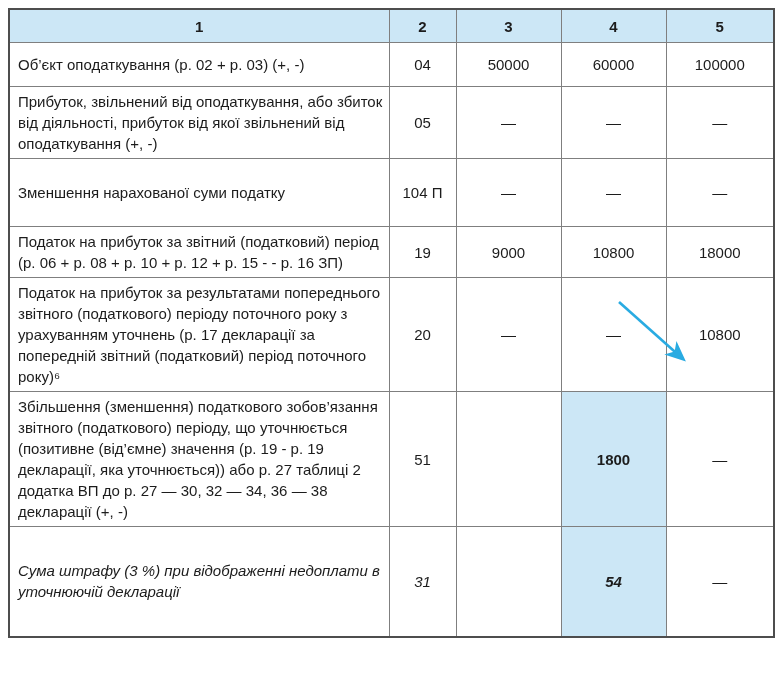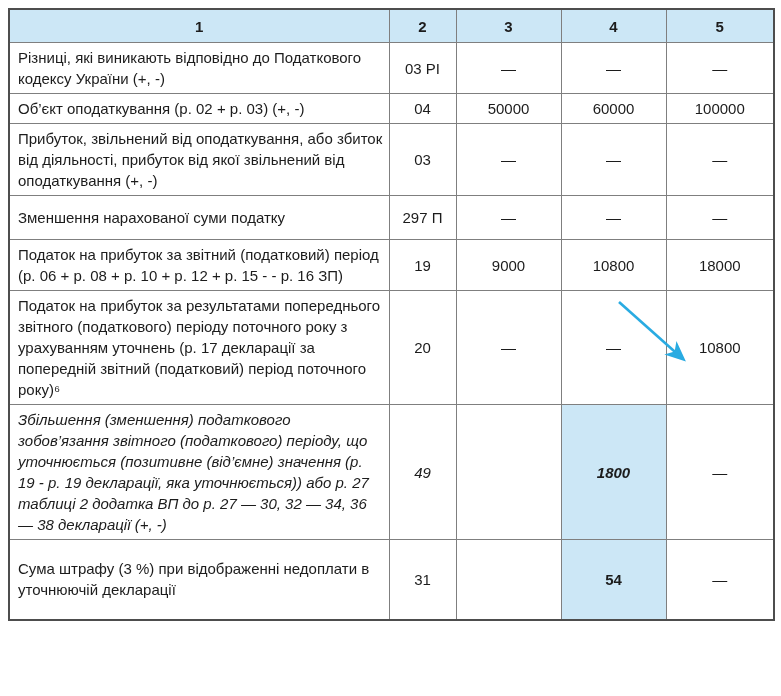--- a/index.html
+++ b/index.html
@@ -92,64 +92,57 @@
       <tr>
         <th>1</th>
         <th>2</th>
         <th>3</th>
         <th>4</th>
         <th>5</th>
       </tr>
     </thead>
     <tbody>
         <tr>
-          <td class="label">Різниці, які виникають відповідно до Податкового кодексу України (+, -)</td>
-          <td class="code">03 РІ</td>
-          <td class="val">—</td>
-          <td class="val">—</td>
-          <td class="val">—</td>
-        </tr>
-        <tr>
           <td class="label">Об’єкт оподаткування (р. 02 + р. 03) (+, -)</td>
           <td class="code">04</td>
           <td class="val">50000</td>
           <td class="val">60000</td>
           <td class="val">100000</td>
         </tr>
         <tr>
           <td class="label">Прибуток, звільнений від оподаткування, або збиток від діяльності, прибуток від якої звільнений від оподаткування (+, -)</td>
-          <td class="code">03</td>
+          <td class="code">05</td>
           <td class="val">—</td>
           <td class="val">—</td>
           <td class="val">—</td>
         </tr>
         <tr>
           <td class="label">Зменшення нарахованої суми податку</td>
-          <td class="code">297 П</td>
+          <td class="code">104 П</td>
           <td class="val">—</td>
           <td class="val">—</td>
           <td class="val">—</td>
         </tr>
         <tr>
           <td class="label">Податок на прибуток за звітний (податковий) період (р. 06 + р. 08 + р. 10 + р. 12 + р. 15 - - р. 16 ЗП)</td>
           <td class="code">19</td>
           <td class="val">9000</td>
           <td class="val">10800</td>
           <td class="val">18000</td>
         </tr>
         <tr>
           <td class="label">Податок на прибуток за результатами попереднього звітного (податкового) періоду поточного року з урахуванням уточнень (р. 17 декларації за попередній звітний (податковий) період поточного року)⁶</td>
           <td class="code">20</td>
           <td class="val">—</td>
           <td class="val">—</td>
           <td class="val">10800</td>
         </tr>
         <tr>
           <td class="label">Збільшення (зменшення) податкового зобов’язання звітного (податкового) періоду, що уточнюється (позитивне (від’ємне) значення (р. 19 - р. 19 декларації, яка уточнюється)) або р. 27 таблиці 2 додатка ВП до р. 27 — 30, 32 — 34, 36 — 38 декларації (+, -)</td>
-          <td class="code">49</td>
+          <td class="code">51</td>
           <td class="val"></td>
           <td class="val hl">1800</td>
           <td class="val">—</td>
         </tr>
         <tr>
           <td class="label">Сума штрафу (3 %) при відображенні недоплати в уточнюючій декларації</td>
           <td class="code">31</td>
           <td class="val"></td>
           <td class="val hl">54</td>
           <td class="val">—</td>

